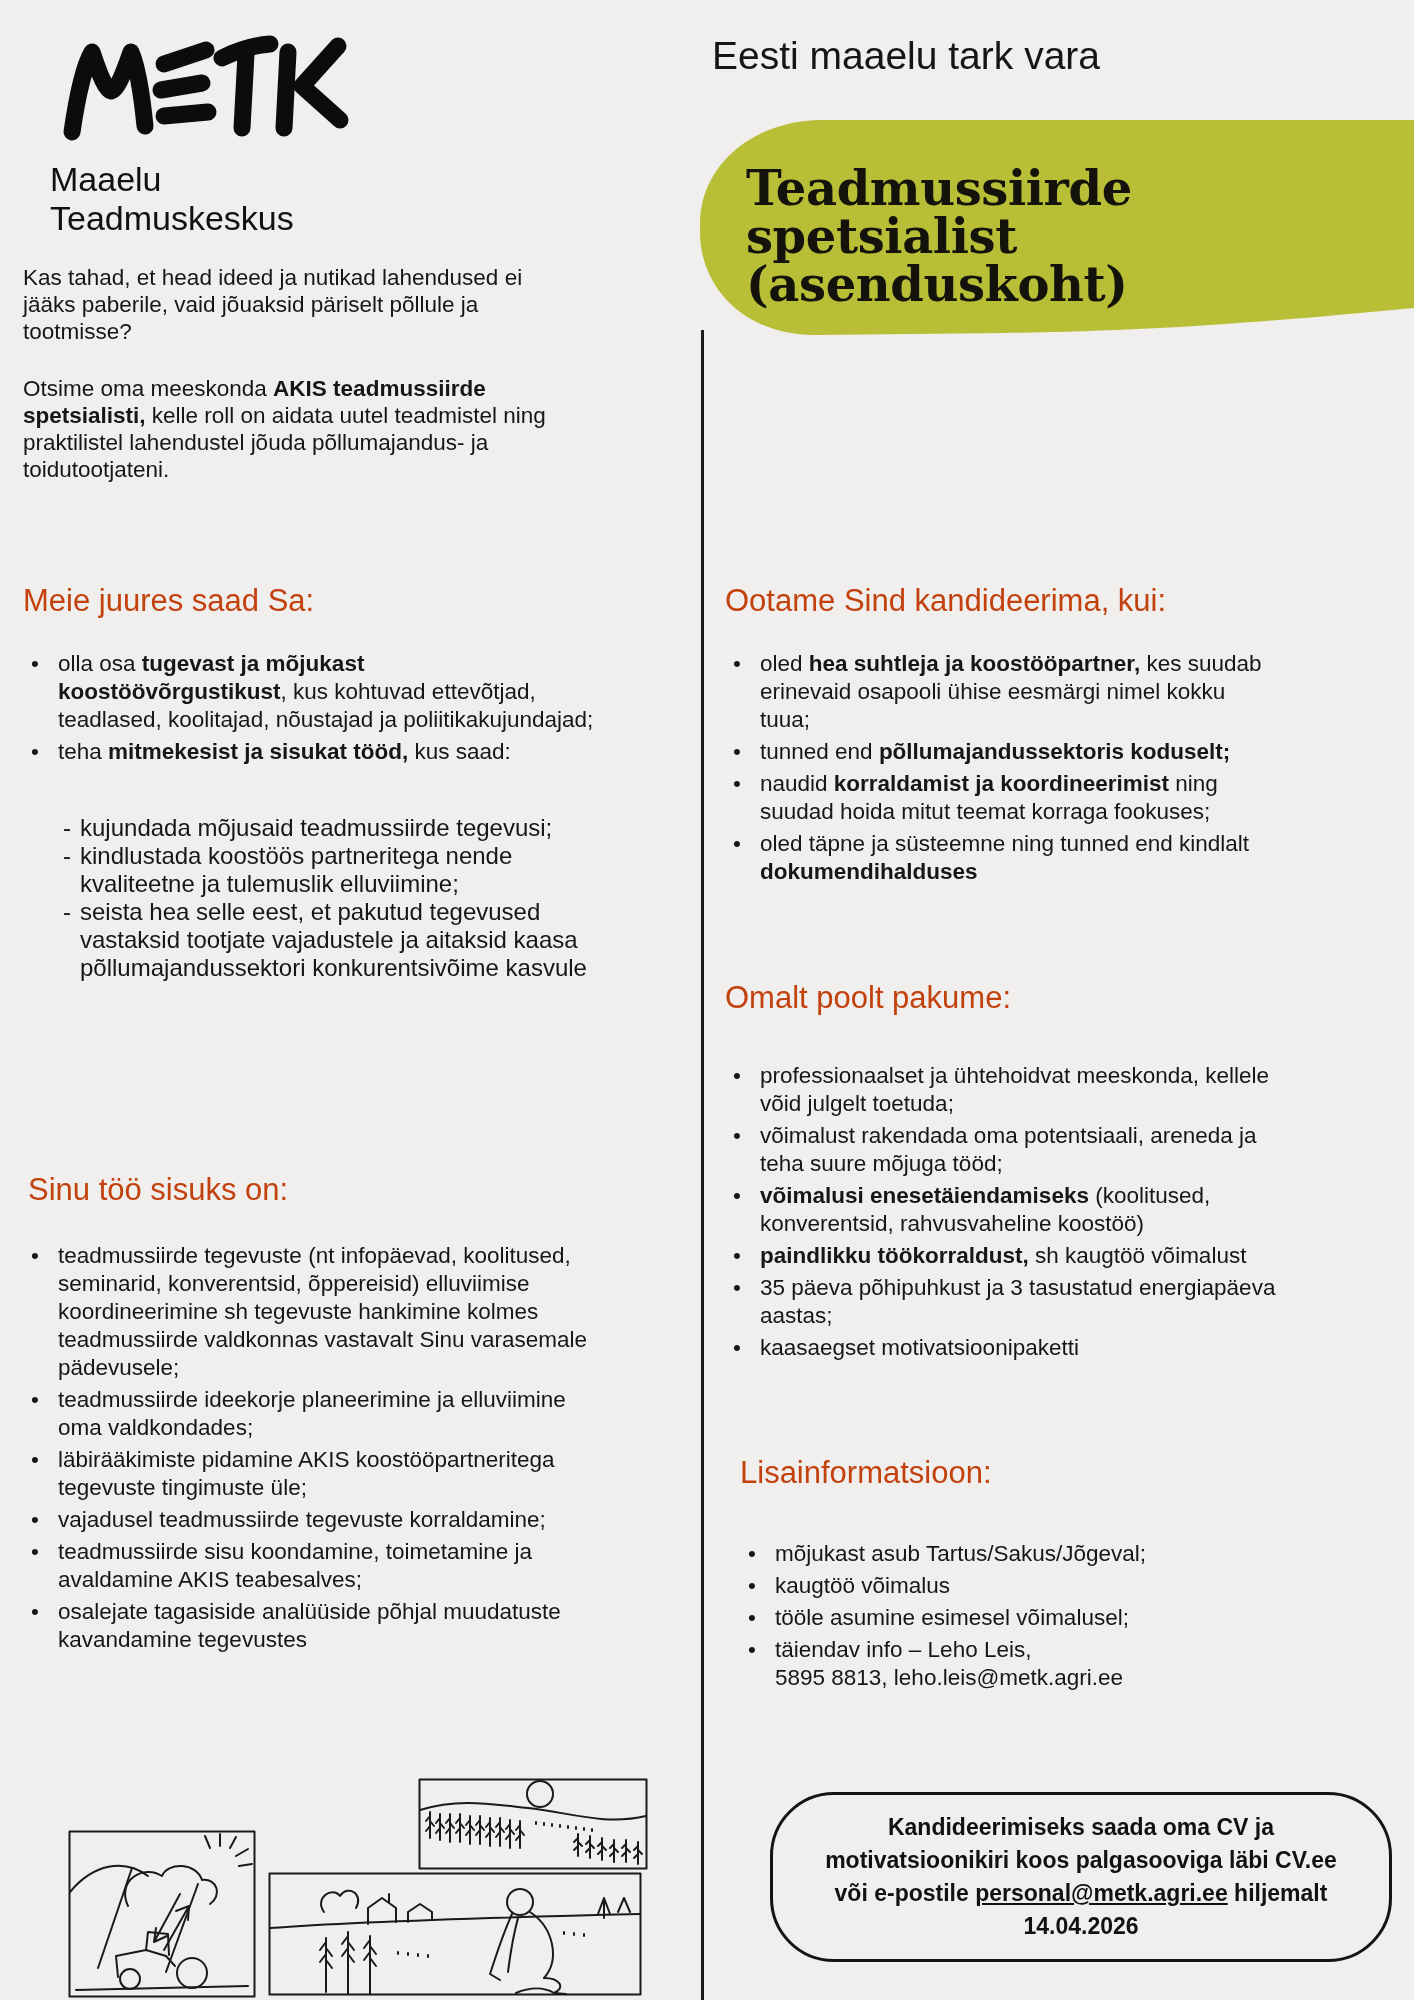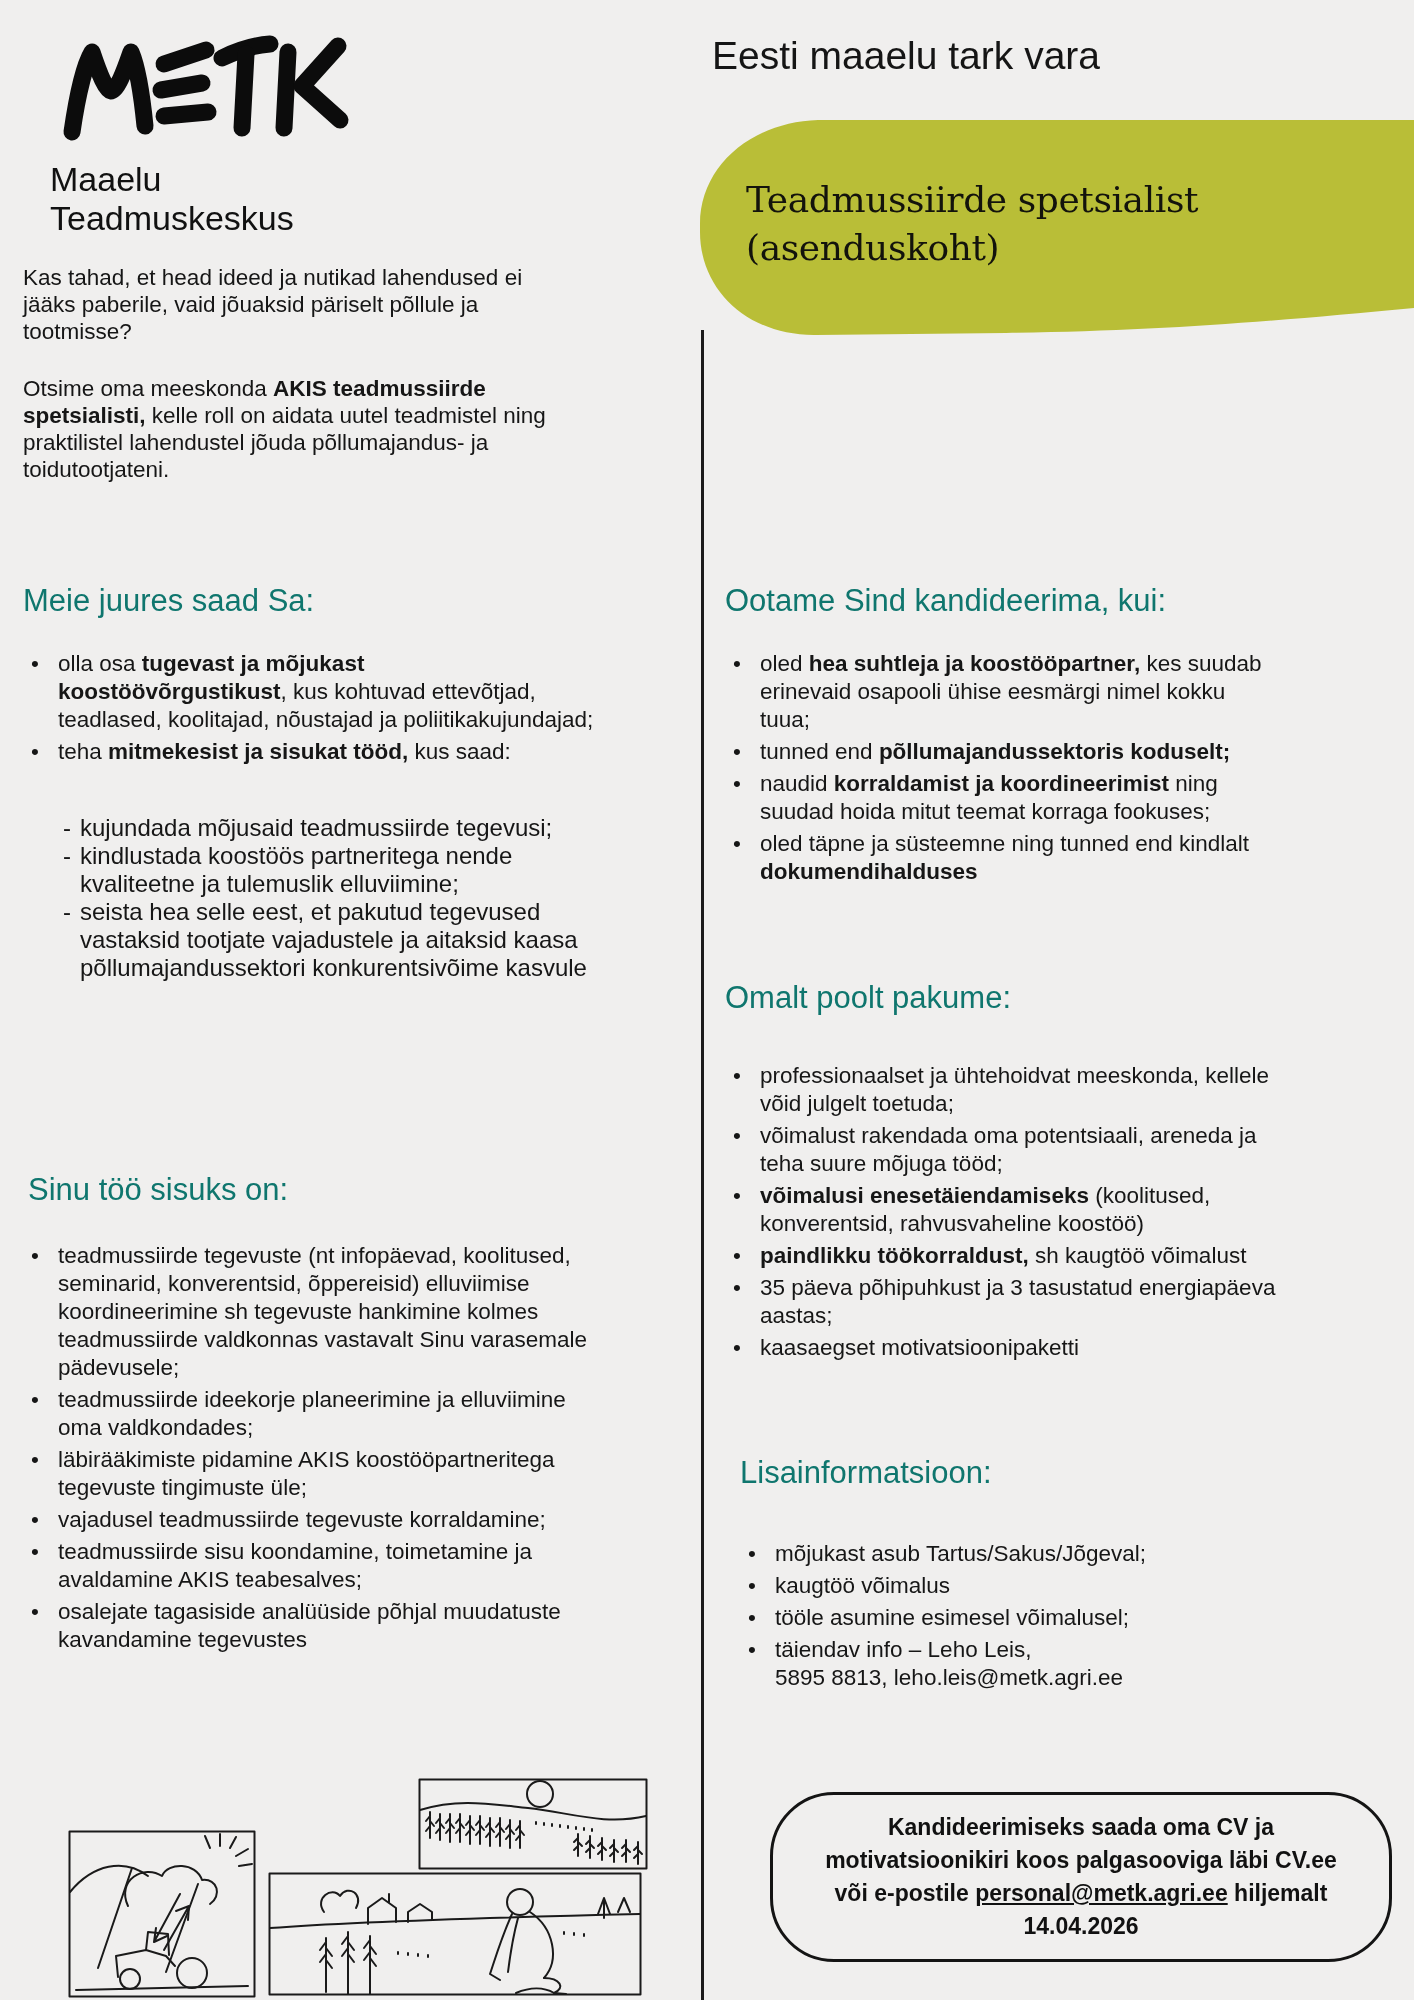--- a/index.html
+++ b/index.html
@@ -16,29 +16,29 @@
     font-family:"Liberation Sans","DejaVu Sans",sans-serif;
     color:var(--ink);
   }
   
   .logo-svg{position:absolute;left:56px;top:28px;width:300px;height:120px;}
   .logo-svg path,.logo-svg line{stroke:#0c0c0c;stroke-width:17;stroke-linecap:round;stroke-linejoin:round;fill:none;}
   .org-name{position:absolute;left:50px;top:160px;font-size:34px;line-height:39px;color:#111;}
   .tagline{position:absolute;left:712px;top:34px;font-size:39px;color:#151515;}
   .blob-svg{position:absolute;left:686px;top:112px;width:728px;height:236px;}
   .job-title{
-    position:absolute;left:746px;top:176px;width:640px;
+    position:absolute;left:746px;top:164px;width:640px;
     font-family:"DejaVu Serif","Liberation Serif",serif;
-    font-weight:400;font-size:36px;line-height:48px;letter-spacing:-0.4px;color:#13130c;
+    font-weight:700;font-size:48px;line-height:48px;letter-spacing:-0.4px;color:#13130c;
   }
   .divider{position:absolute;left:701px;top:330px;width:3px;height:1670px;background:#1b1b1b;}
   
   .intro{position:absolute;left:23px;top:264px;width:545px;font-size:22.5px;line-height:27px;}
   .intro p{margin:0 0 30px 0;}
-  .heading{position:absolute;font-size:31px;font-weight:400;color:#0f766e;white-space:nowrap;}
+  .heading{position:absolute;font-size:31px;font-weight:400;color:#c2410c;white-space:nowrap;}
   .h-meie{left:23px;top:583px;}
   .h-sinu{left:28px;top:1172px;}
   .h-ootame{left:725px;top:583px;}
   .h-pakume{left:725px;top:980px;}
   .h-lisa{left:740px;top:1455px;}
   ul.blist{list-style:none;margin:0;padding:0;font-size:22.5px;line-height:28px;}
   ul.blist li{position:relative;padding-left:35px;margin-bottom:4px;}
   ul.blist li::before{content:"\2022";position:absolute;left:8px;top:0;}
   .wrap-meie{position:absolute;left:23px;top:650px;width:572px;}
   .wrap-sinu{position:absolute;left:23px;top:1242px;width:572px;}

